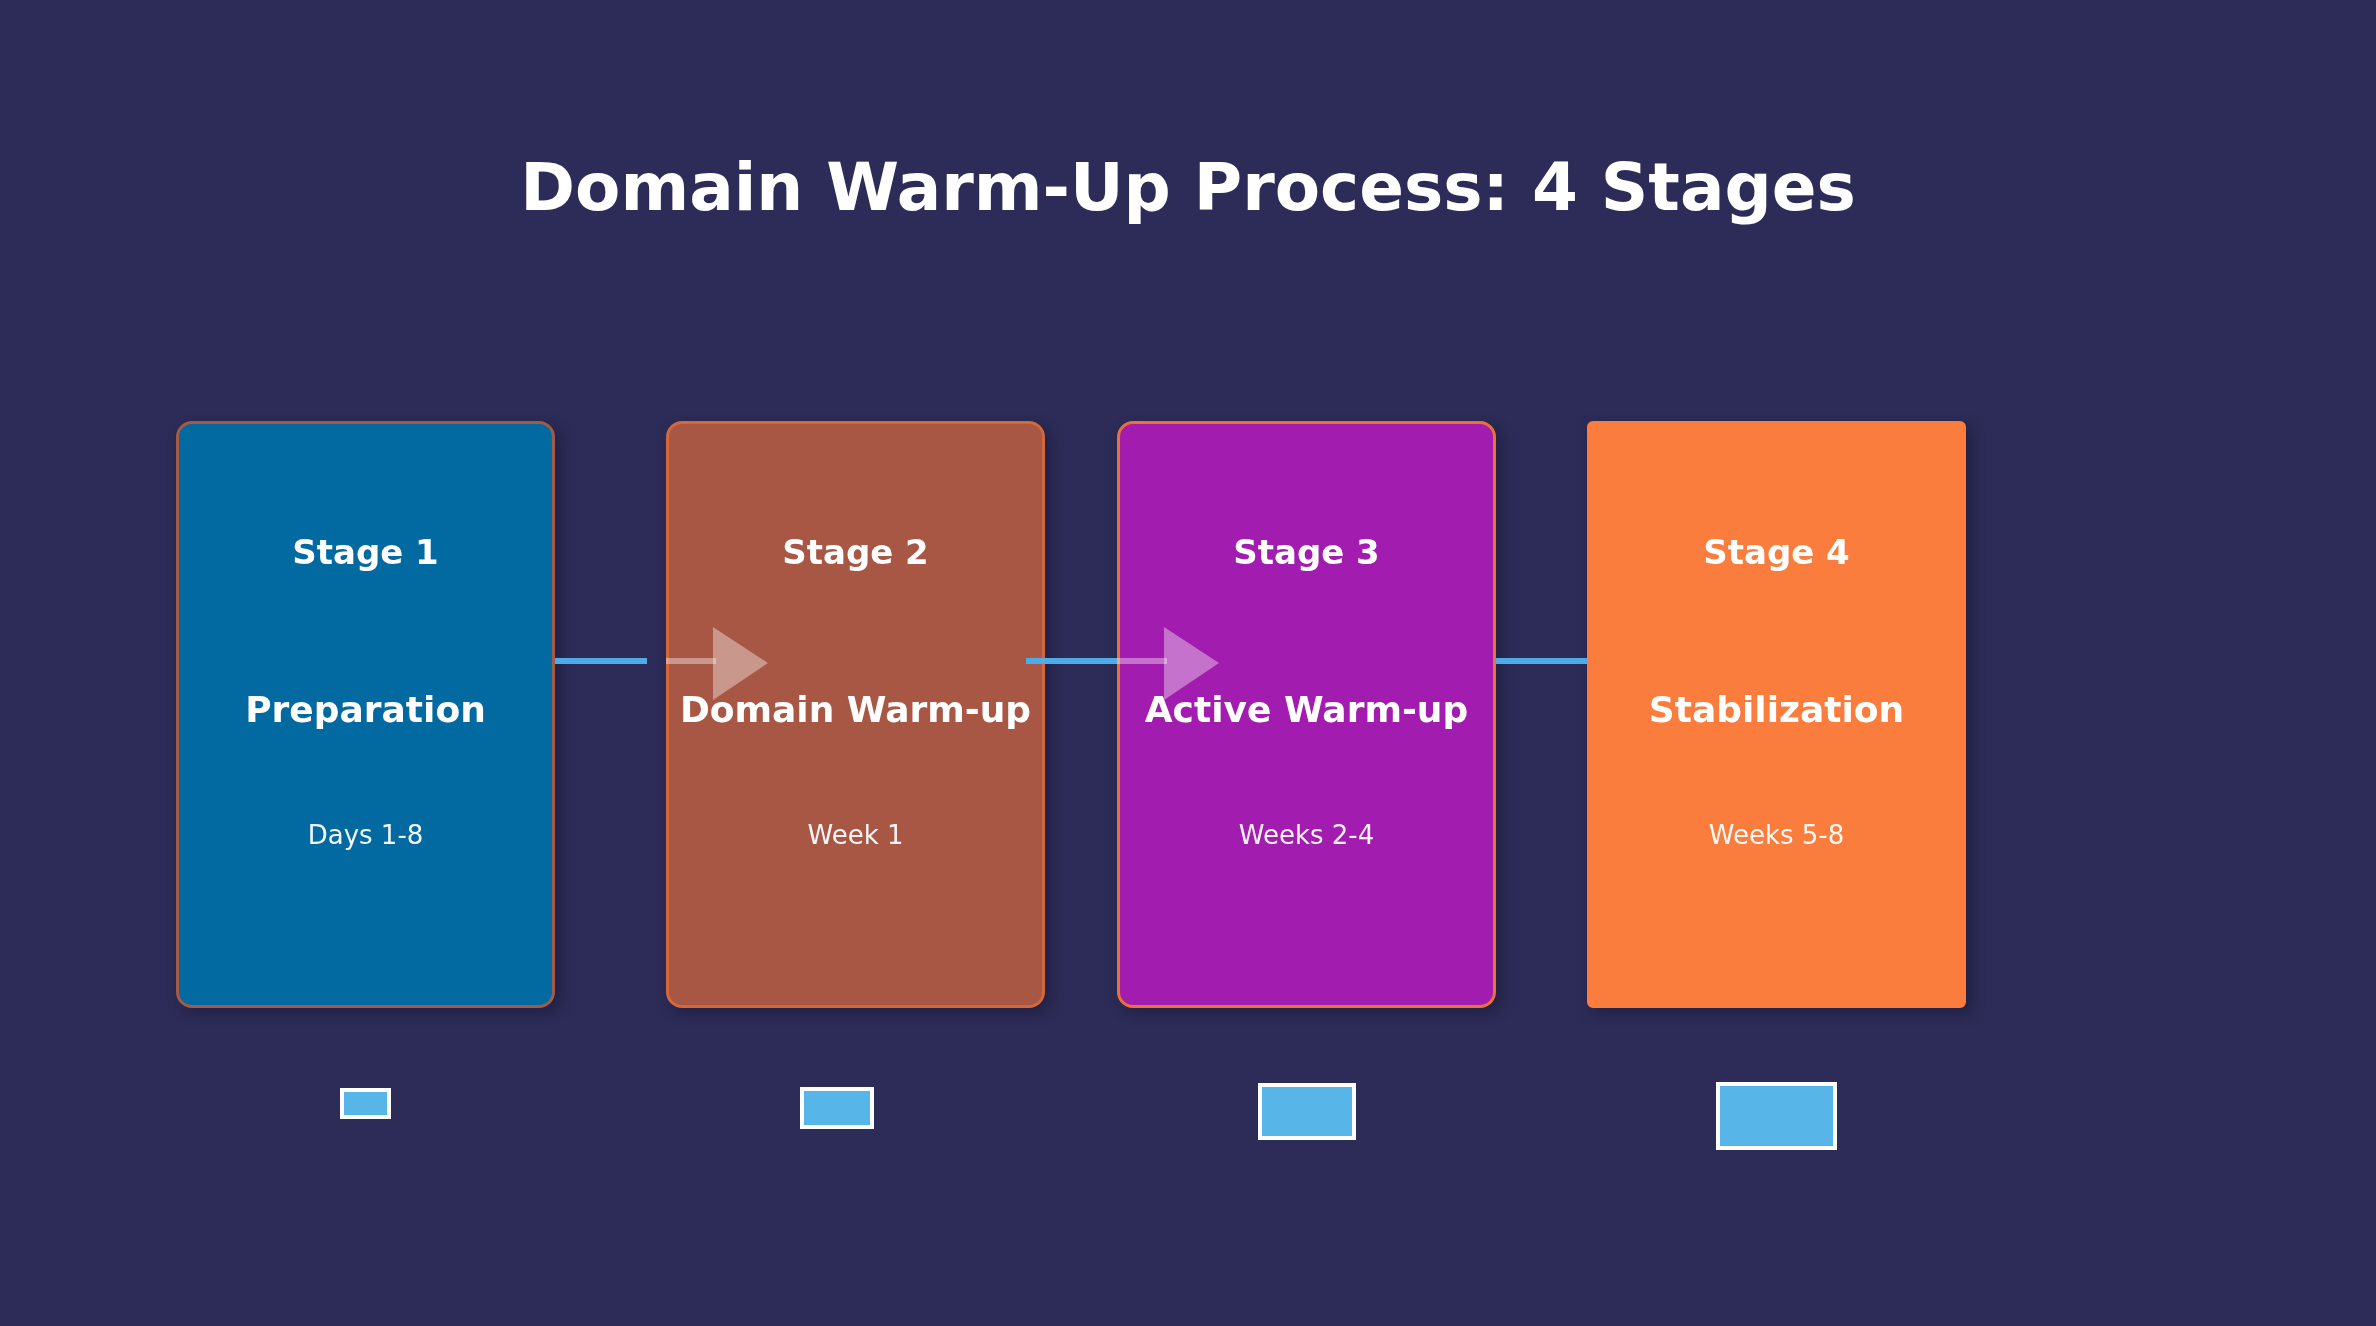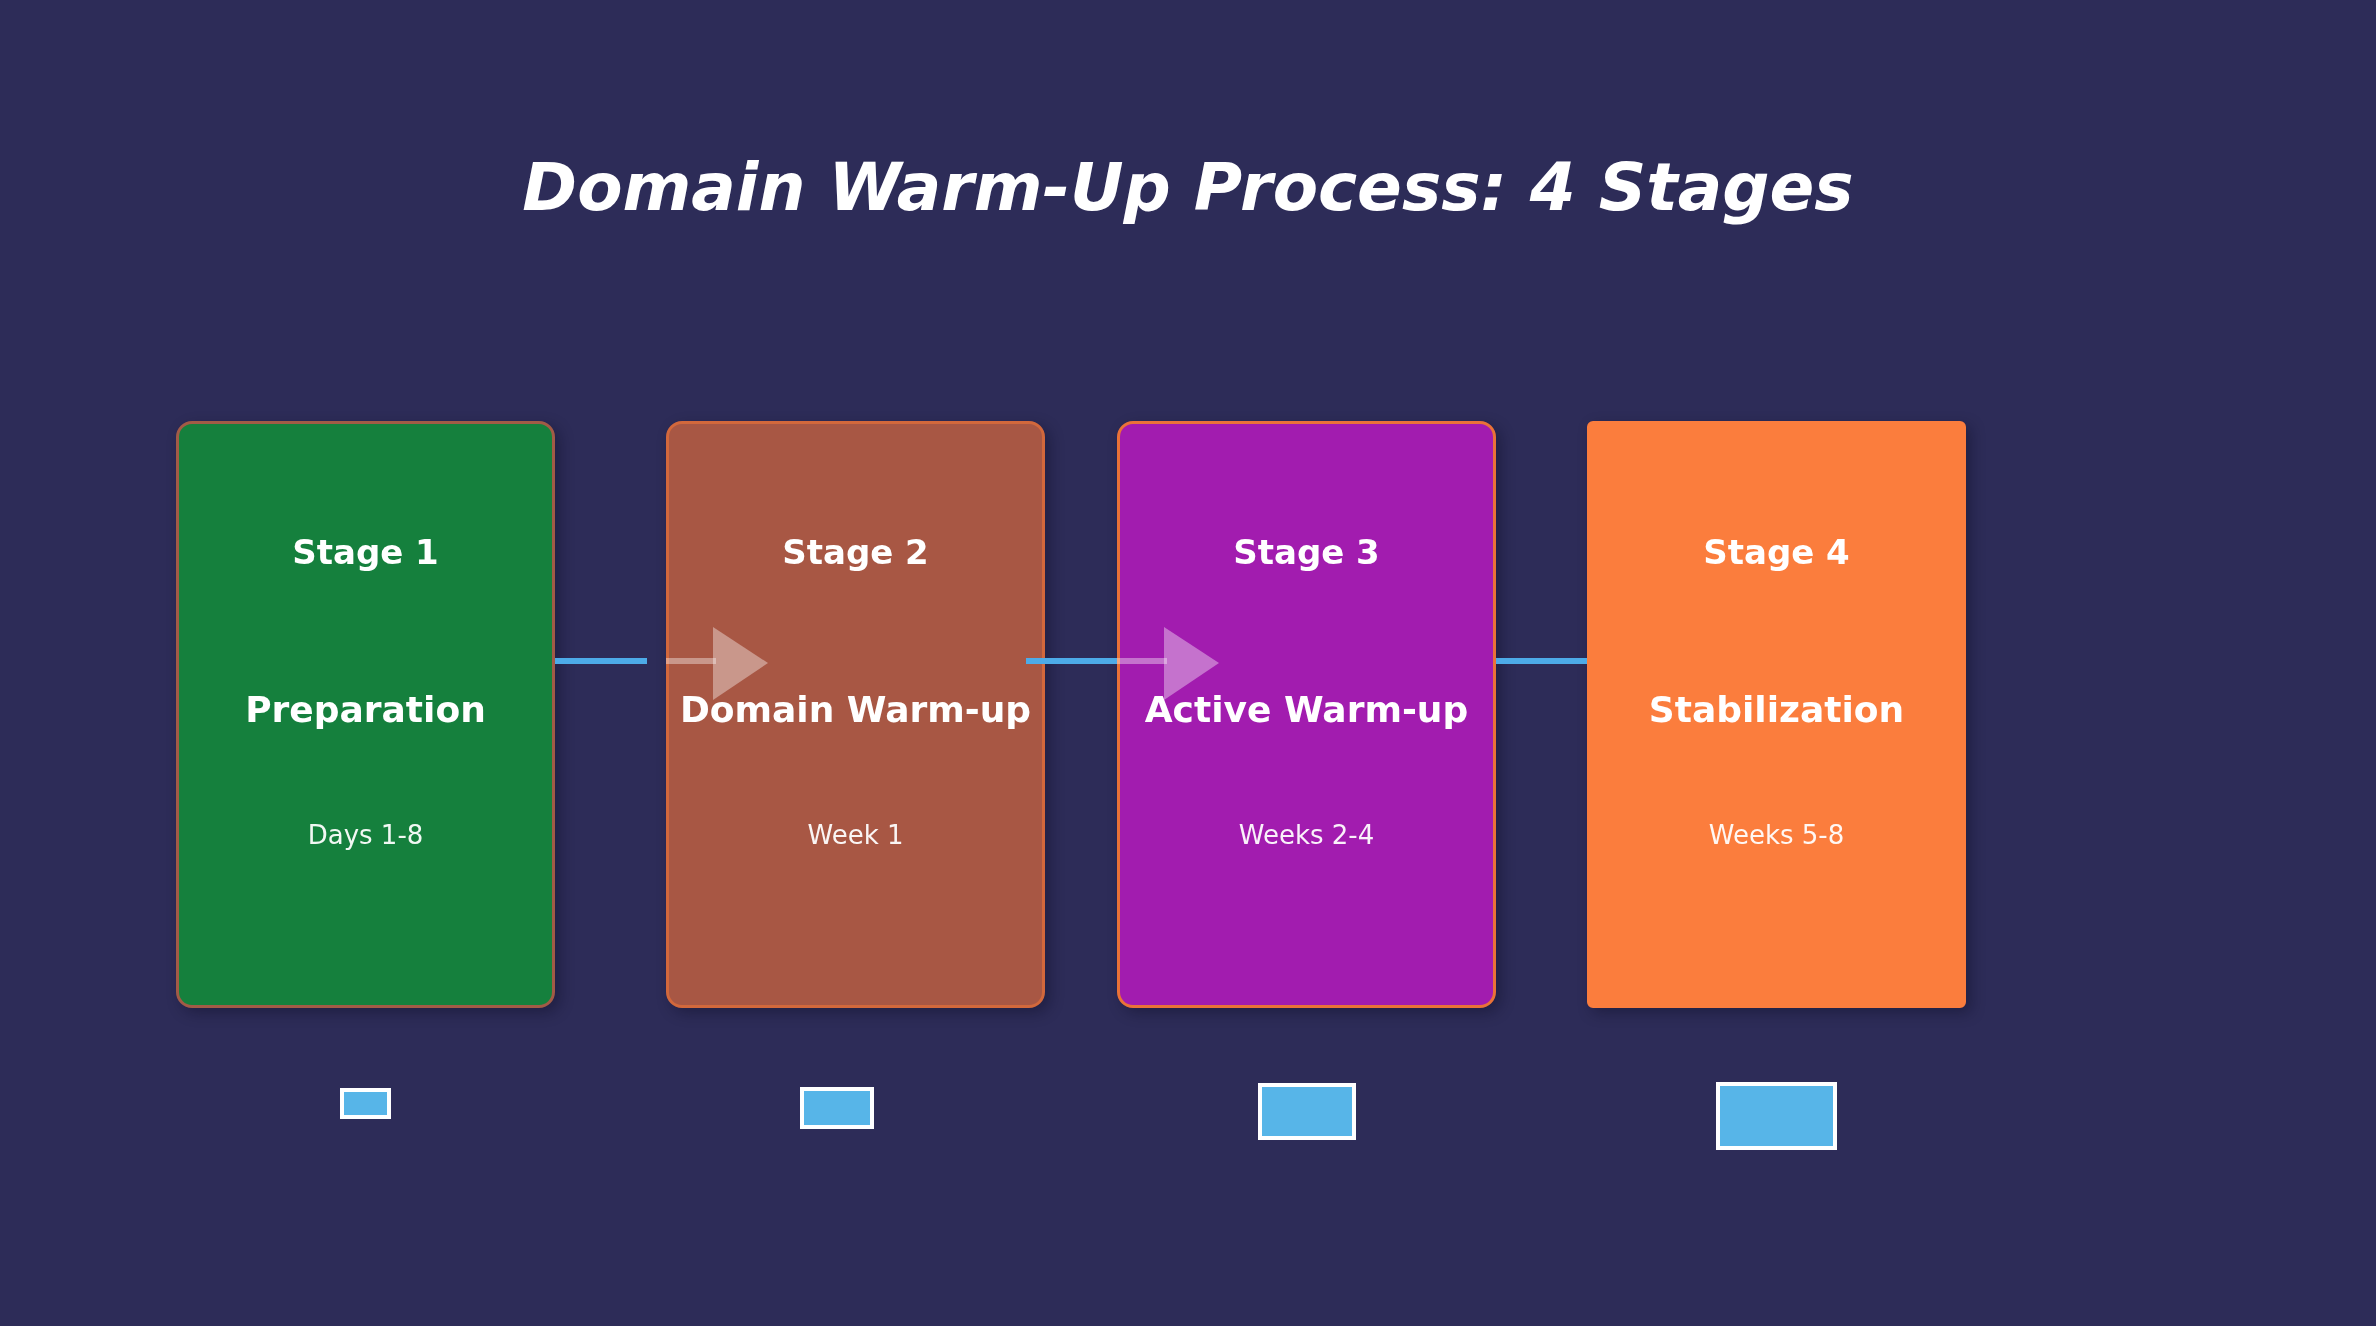--- a/index.html
+++ b/index.html
@@ -113,23 +113,23 @@
   .volume-bar {
     box-sizing: border-box;
     border: 4px solid #ffffff;
   }
 </style>
 </head>
 <body style="background: rgb(45, 44, 88);">
 
 <div id="canvas">
 
-  <div class="page-title" style="color: rgb(255, 255, 255); font-style: italic;">Domain Warm-Up Process: 4 Stages</div>
+  <div class="page-title" style="color: rgb(255, 255, 255);">Domain Warm-Up Process: 4 Stages</div>
 
-  <div class="stage-card c1" style="background: #15803d; border-color: rgb(162, 91, 70); text-decoration: underline;">
+  <div class="stage-card c1" style="background: #0369a1; border-color: rgb(162, 91, 70); text-decoration: underline;">
     <div class="stage-label">Stage 1</div>
     <div class="stage-name">Preparation</div>
     <div class="stage-period">Days 1-8</div>
   </div>
 
   <div class="stage-card c2" style="background: rgb(168, 87, 68); border-color: rgb(210, 104, 60);">
     <div class="arrow-stub" style="background: rgba(255, 255, 255, 0.38);"></div>
     <div class="arrow-head" style="border-left-color: rgba(255, 255, 255, 0.38);"></div>
     <div class="stage-label">Stage 2</div>
     <div class="stage-name">Domain Warm-up</div>

